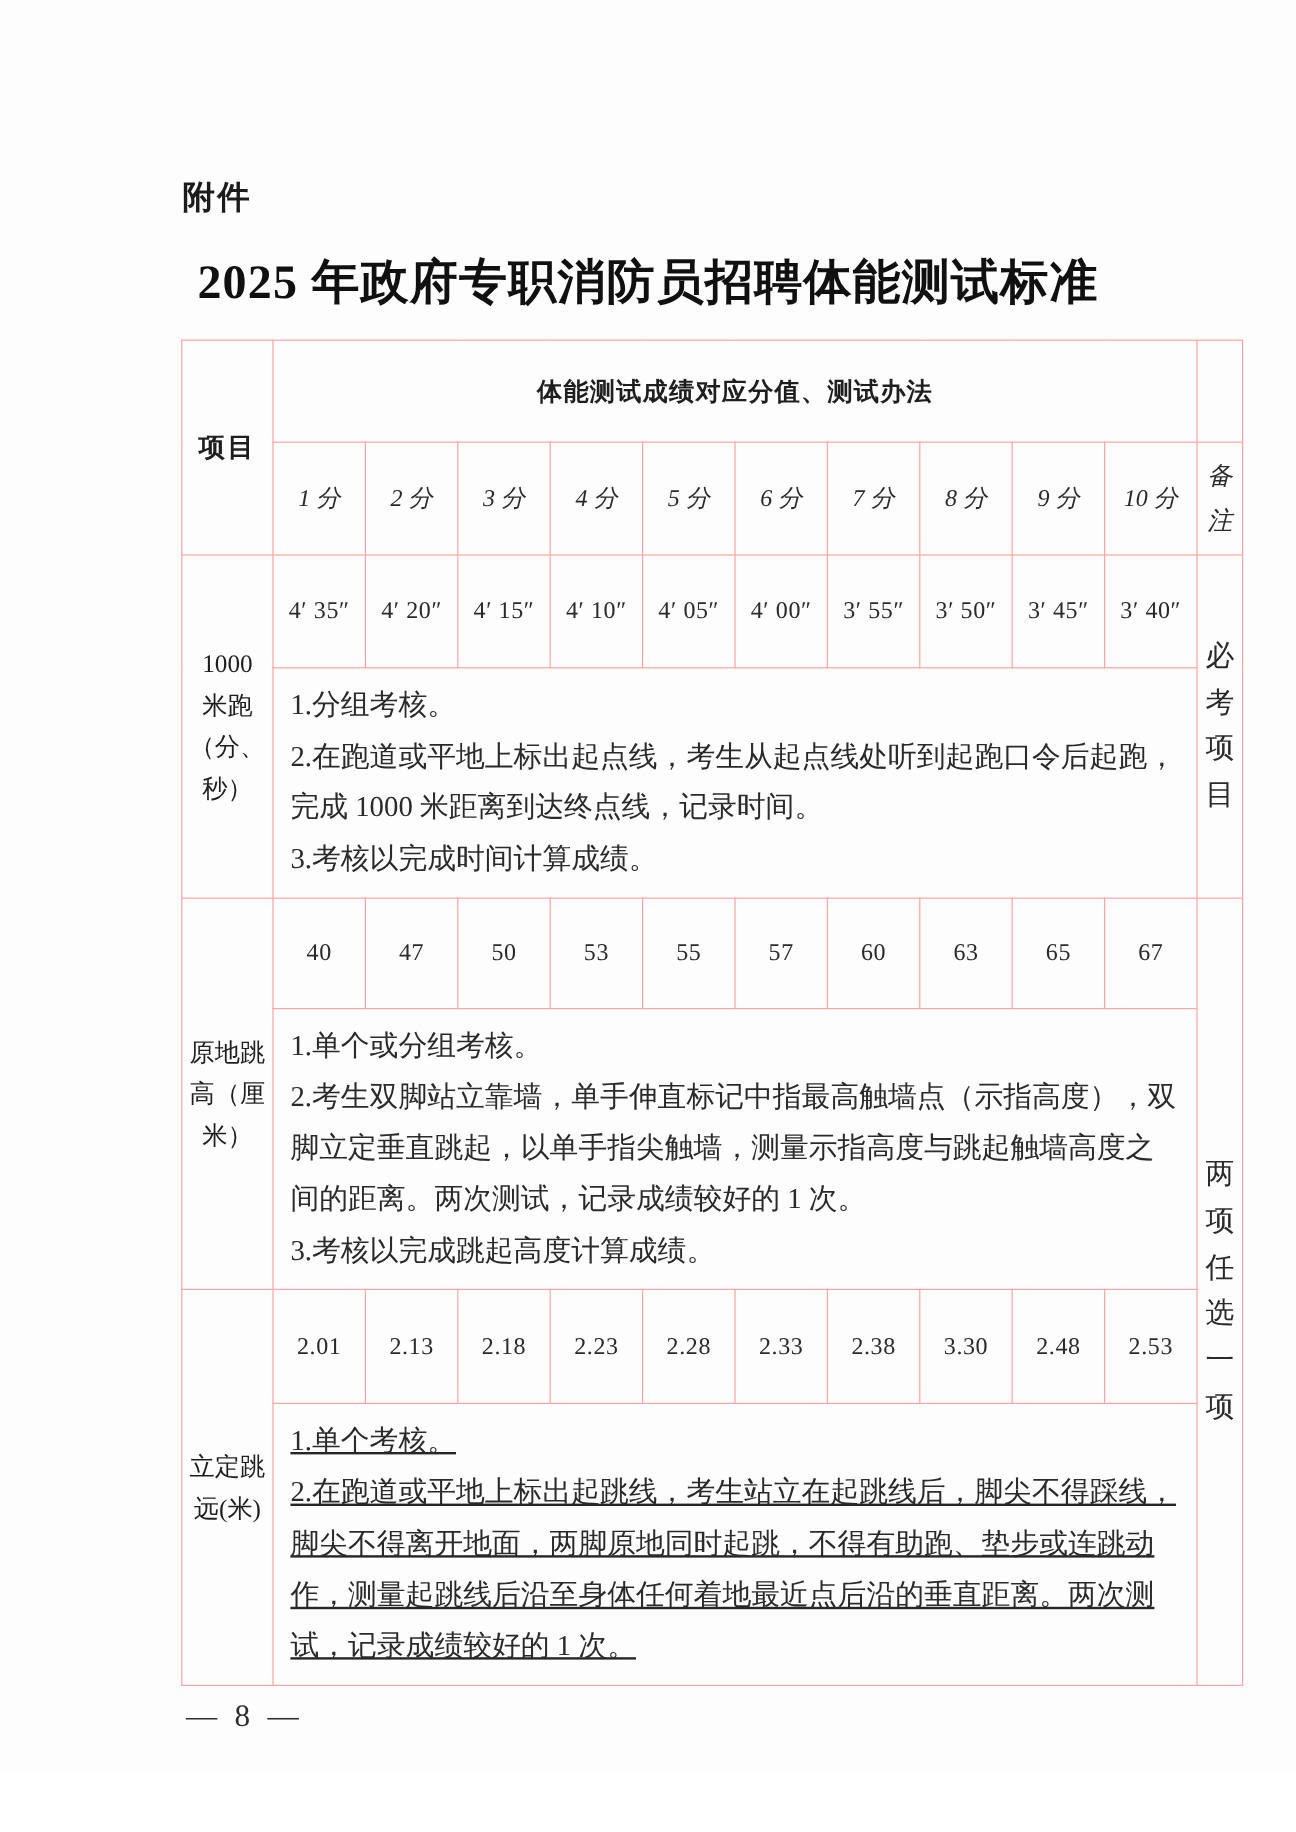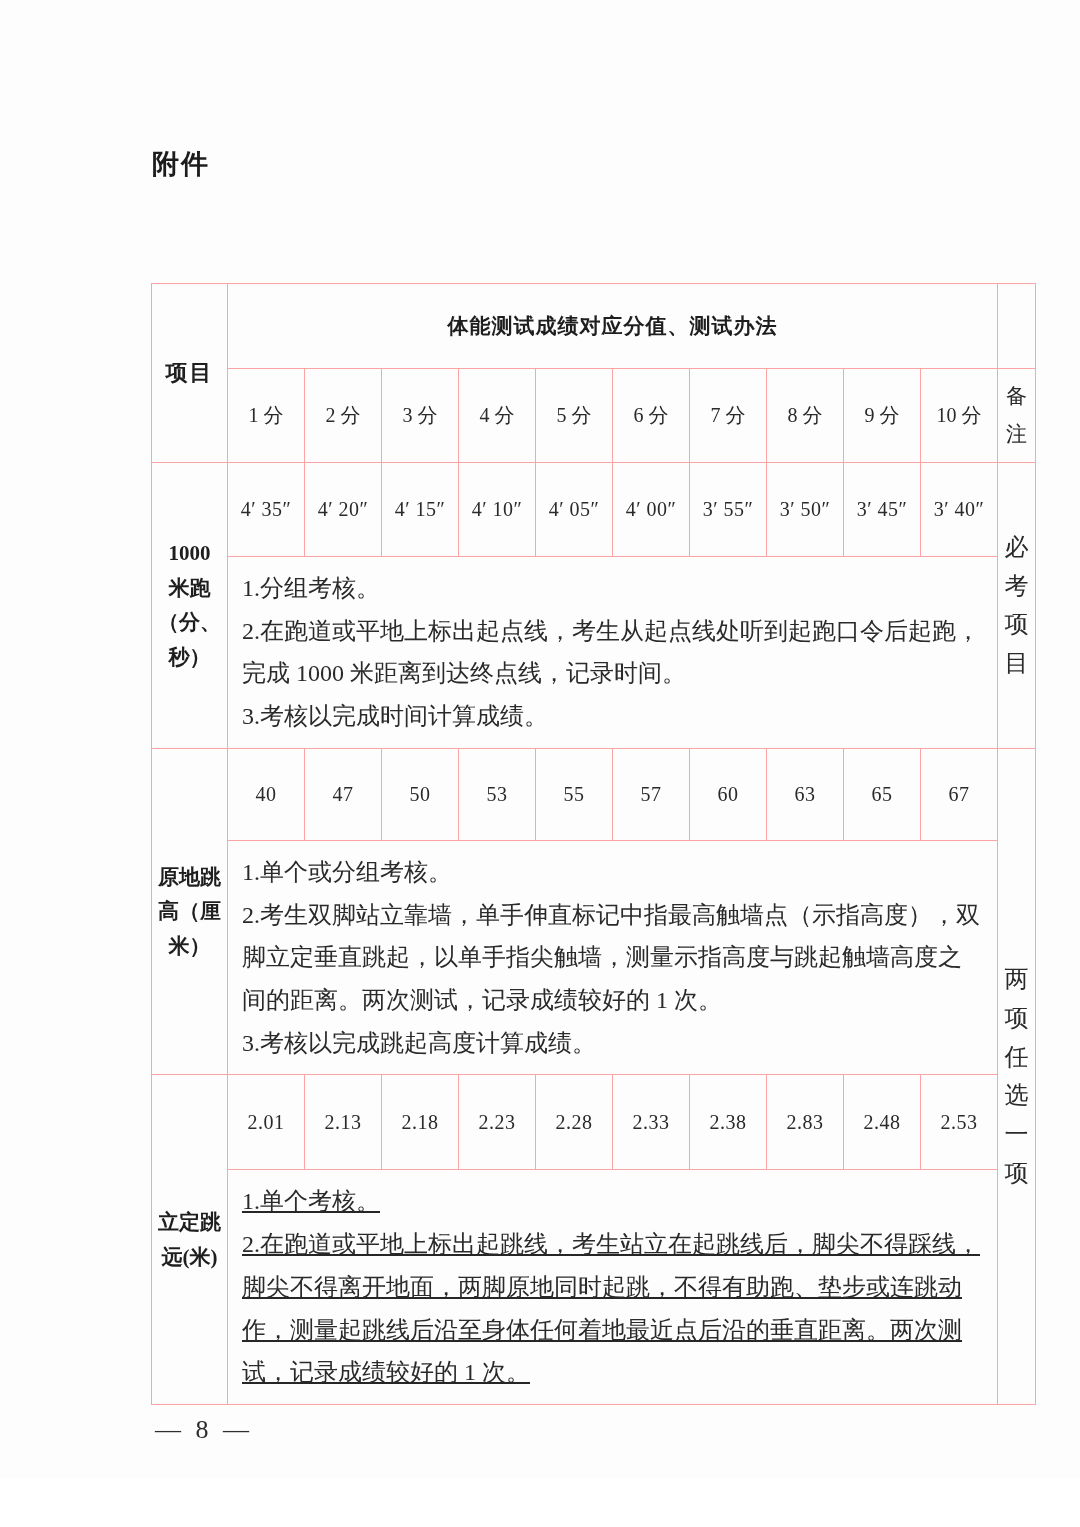--- a/index.html
+++ b/index.html
@@ -71,21 +71,21 @@
     color: #1e1e1e;
   }
   td.score-head {
     font-size: 20px;
   }
   td.value-cell {
     font-size: 20px;
     letter-spacing: 0.5px;
   }
   td.item-cell {
-    font-weight: bold;
+    font-weight: normal;
     font-size: 21px;
     line-height: 1.65;
     white-space: pre-line;
     color: #1e1e1e;
   }
   td.method-cell {
     text-align: left;
     font-size: 24px;
     line-height: 1.78;
     padding: 10px 14px;
@@ -113,20 +113,21 @@
     color: #2e2e2e;
   }
 </style>
 </head>
 <body>
 
 <div class="page">
 
   <div class="attachment-label">附件</div>
 
+  <div class="doc-title">2025 年政府专职消防员招聘体能测试标准</div>
 
   <table class="fitness-table">
     <colgroup>
       <col class="col-item">
       <col class="col-score">
         <col class="col-score">
         <col class="col-score">
         <col class="col-score">
         <col class="col-score">
       <col class="col-score">
@@ -137,21 +138,21 @@
       <col class="col-remark">
     </colgroup>
 
     <tbody>
         <tr style="height:85px;">
       <td rowspan="2" class="corner-head">项目</td>
       <td colspan="10" class="head-main">体能测试成绩对应分值、测试办法</td>
       <td></td>
     </tr>
 
-    <tr style="height:94px;">
+    <tr style="height:94px;font-style:italic;">
       <td class="score-head">1 分</td>
       <td class="score-head">2 分</td>
       <td class="score-head">3 分</td>
       <td class="score-head">4 分</td>
       <td class="score-head">5 分</td>
       <td class="score-head">6 分</td>
       <td class="score-head">7 分</td>
       <td class="score-head">8 分</td>
       <td class="score-head">9 分</td>
       <td class="score-head">10 分</td>
@@ -214,21 +215,21 @@
     <tr style="height:95px;">
       <td rowspan="2" class="item-cell">立定跳
 远(米)</td>
       <td class="value-cell">2.01</td>
       <td class="value-cell">2.13</td>
       <td class="value-cell">2.18</td>
       <td class="value-cell">2.23</td>
       <td class="value-cell">2.28</td>
       <td class="value-cell">2.33</td>
       <td class="value-cell">2.38</td>
-      <td class="value-cell">2.83</td>
+      <td class="value-cell">3.30</td>
       <td class="value-cell">2.48</td>
       <td class="value-cell">2.53</td>
     </tr>
 
     <tr style="height:187px;text-decoration:underline;">
       <td colspan="10" class="method-cell">1.单个考核。
 2.在跑道或平地上标出起跳线，考生站立在起跳线后，脚尖不得踩线，脚尖不得离开地面，两脚原地同时起跳，不得有助跑、垫步或连跳动作，测量起跳线后沿至身体任何着地最近点后沿的垂直距离。两次测试，记录成绩较好的 1 次。</td>
     </tr>
   </tbody>
     </table>

